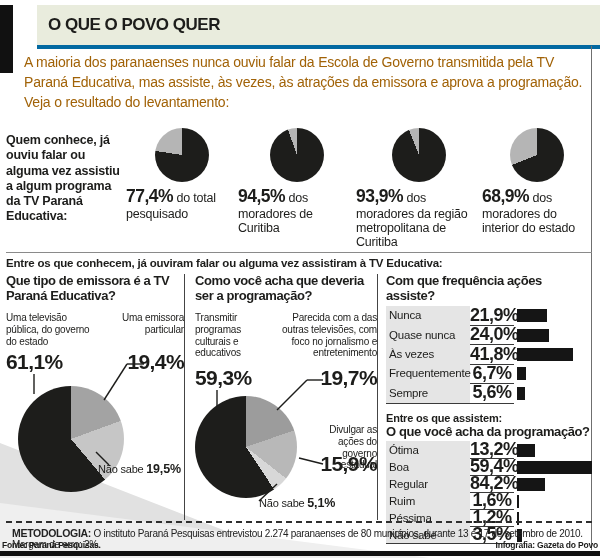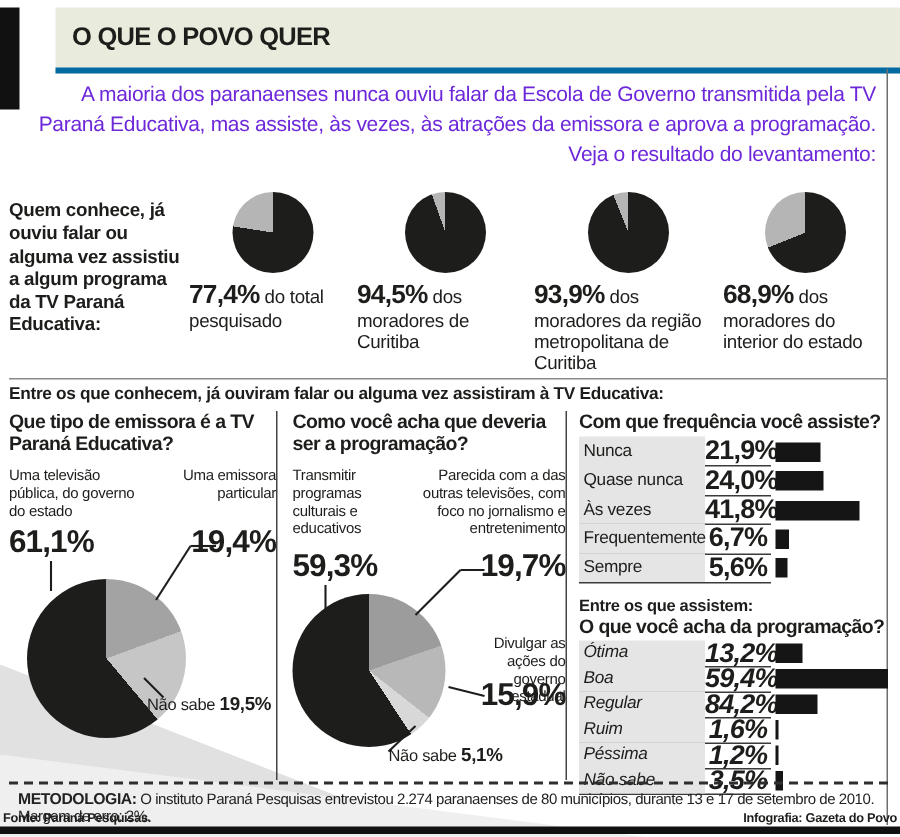--- a/index.html
+++ b/index.html
@@ -11,21 +11,21 @@
           background:#e1e1e1;clip-path:polygon(0 0,100% 100%,0 100%);}
   .wedge2{position:absolute;z-index:0;left:0;top:503px;width:430px;height:55px;
           background:#efefef;clip-path:polygon(0 0,100% 100%,0 100%);}
   
   .hbar{left:0;top:5px;width:13px;height:68px;background:#111;}
   .hband{left:13px;top:5px;width:587px;height:40px;background:#e9ecdd;border-bottom:4px solid #0369a1;
          display:flex;align-items:center;margin-left:24px;}
   .htitle{font-size:17px;font-weight:bold;letter-spacing:-0.5px;padding-left:11px;}
   .rrule{left:591px;top:46px;width:1px;height:504px;background:#6f6f6f;}
   
-  .intro{left:24px;top:53px;width:560px;font-size:14px;line-height:1.42;color:#6d28d9;text-align:right;}
+  .intro{left:24px;top:53px;width:560px;font-size:14px;line-height:1.42;color:#a16207;}
   
   .aw{left:6px;top:128px;width:586px;display:flex;}
   .aw-label{width:120px;font-weight:bold;font-size:12.5px;line-height:1.22;padding-top:5px;}
   .aw-g{display:flex;flex-direction:column;align-items:flex-start;}
   .aw-g .pie{margin:0 auto;}
   .g1{width:112px;} .g2{width:118px;} .g3{width:126px;} .g4{width:110px;}
   .pie{border-radius:50%;}
   .pie-sm{width:54px;height:54px;}
   .aw-cap{font-size:12.5px;line-height:1.12;margin-top:5px;}
   .aw-val{font-size:17.5px;font-weight:bold;letter-spacing:-0.5px;}
@@ -44,21 +44,21 @@
   .sval{font-size:21px;font-weight:bold;letter-spacing:-0.6px;}
   .tr{text-align:right;}
   .dk{font-size:11px;}
   .dk b{font-size:12.5px;}
   .pie-lg1{width:106px;height:106px;}
   .pie-lg2{width:102px;height:102px;}
   .leaders{position:absolute;left:0;top:0;pointer-events:none;}
   .leaders line{stroke:#1d1d1b;stroke-width:1.4;}
   
   .trow{display:flex;align-items:center;}
-  .t1 .trow{height:19.4px;} .t2 .trow{height:17px;font-style:italic;}
+  .t1 .trow{height:19.4px;} .t2 .trow{height:17px;}
   .tcell{display:flex;align-items:center;width:128px;height:100%;border-bottom:1px solid #3a3a3a;}
   .tlabel{width:84px;background:#e5e5e5;font-size:11.5px;height:100%;display:flex;align-items:center;padding-left:3px;box-sizing:border-box;}
   .tval{width:44px;text-align:center;font-weight:bold;font-size:18px;letter-spacing:-0.5px;}
   .bar{height:13px;background:#151515;margin-left:3px;}
   .tnote{font-weight:bold;font-size:11px;margin-top:9px;}
   
   .dashrule{left:6px;top:521px;width:586px;border-top:2px dashed #2e2e2e;}
   .metho{left:12px;top:527px;width:580px;font-size:10px;letter-spacing:-0.3px;color:#222;}
   .metho b{font-size:10.5px;}
   .credits{left:2px;top:540px;width:596px;display:flex;justify-content:space-between;
@@ -134,21 +134,21 @@
       <svg class="leaders" width="192" height="246">
         <line x1="32" y1="116" x2="32" y2="132"></line>
         <line x1="122" y1="106" x2="138" y2="106"></line>
         <line x1="122" y1="106" x2="92" y2="136"></line>
         <line x1="138" y1="190" x2="114" y2="184"></line>
         <line x1="74" y1="227" x2="92" y2="210"></line>
       </svg>
     </div>
 
     <div class="col c3">
-      <div class="ctitle">Com que frequência você assiste?</div>
+      <div class="ctitle">Com que frequência ações assiste?</div>
       <div class="t1" style="margin-top:3px;">
         <div class="trow">
             <div class="tcell">
               <span class="tlabel">Nunca</span>
               <span class="tval">21,9%</span>
             </div>
             <div class="bar" style="width: 29.565px;"></div>
           </div>
         <div class="trow">
             <div class="tcell">

